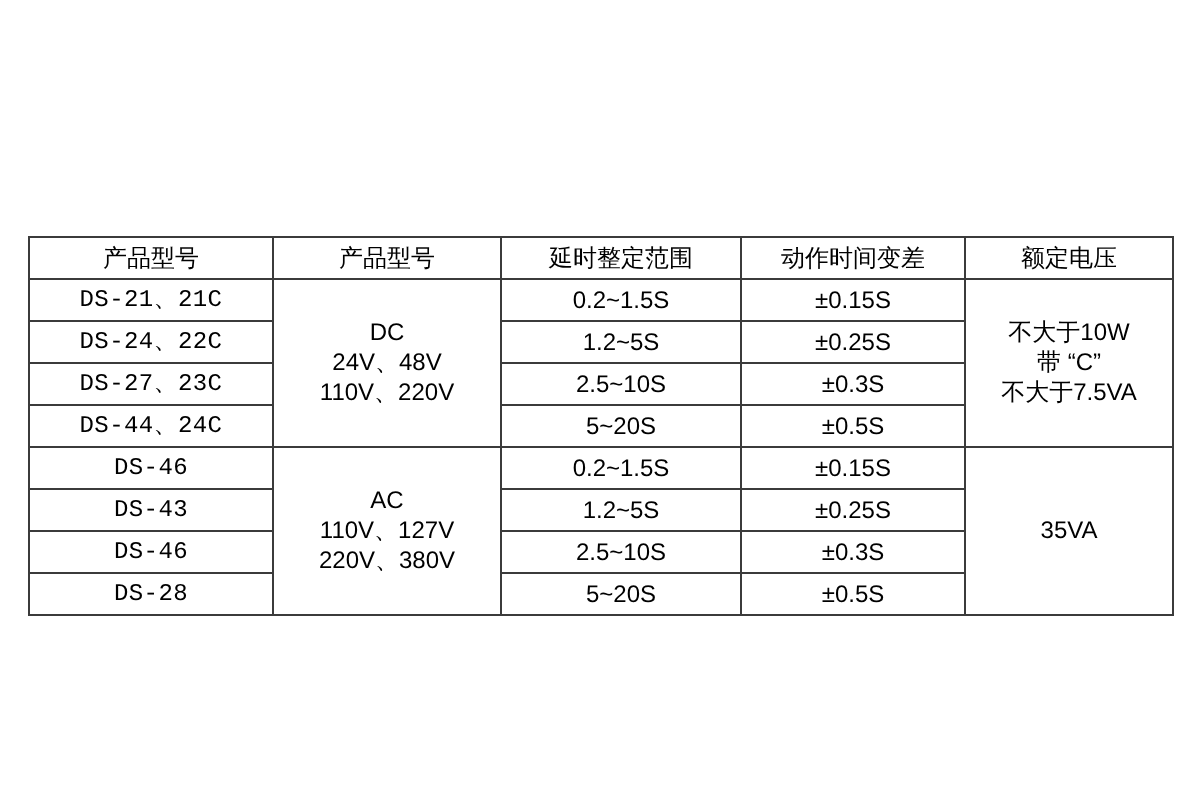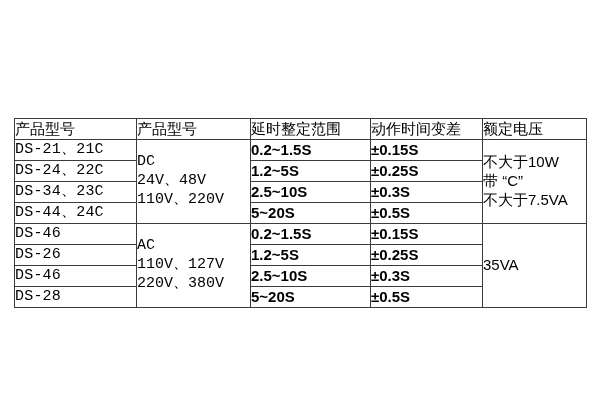--- a/index.html
+++ b/index.html
@@ -22,50 +22,48 @@
     top: 118px;
     width: 572px;
   }
   table.spec {
     border-collapse: collapse;
     width: 572px;
     table-layout: fixed;
   }
   table.spec td {
     border: 1px solid #3b3b3b;
-    text-align: left;
+    text-align: center;
     vertical-align: middle;
     color: #000000;
-    font-size: 15px;
+    font-size: 12px;
     line-height: 1.25;
     padding: 0;
     height: 20px;
     white-space: nowrap;
   }
   td.head {
     font-size: 11.5px;
     height: 22px;
   }
   td.model {
     font-size: 11.5px;
     letter-spacing: 0.2px;
     font-family: Liberation Mono, monospace;
   }
   td.volt {
     font-size: 11.5px;
     line-height: 1.45;
-    font-family: Liberation Mono, monospace;
   }
   td.power {
     font-size: 11.5px;
     line-height: 1.45;
   }
   td.range, td.dev {
     font-size: 11px;
-    font-weight: bold;
   }
   .col1 { width: 122px; }
   .col2 { width: 114px; }
   .col3 { width: 120px; }
   .col4 { width: 112px; }
   .col5 { width: 104px; }
 </style>
 </head>
 <body>
 
@@ -102,21 +100,21 @@
             <div>带 “C”</div>
             <div>不大于7.5VA</div>
           </td>
         </tr>
         <tr>
           <td class="model">DS-24、22C</td>
           <td class="range">1.2~5S</td>
           <td class="dev">±0.25S</td>
         </tr>
         <tr>
-          <td class="model">DS-34、23C</td>
+          <td class="model">DS-27、23C</td>
           <td class="range">2.5~10S</td>
           <td class="dev">±0.3S</td>
         </tr>
         <tr>
           <td class="model">DS-44、24C</td>
           <td class="range">5~20S</td>
           <td class="dev">±0.5S</td>
         </tr>
 
         <tr>
@@ -126,21 +124,21 @@
             <div>110V、127V</div>
             <div>220V、380V</div>
           </td>
           <td class="range">0.2~1.5S</td>
           <td class="dev">±0.15S</td>
           <td class="power" rowspan="4">
             <div>35VA</div>
           </td>
         </tr>
         <tr>
-          <td class="model">DS-26</td>
+          <td class="model">DS-43</td>
           <td class="range">1.2~5S</td>
           <td class="dev">±0.25S</td>
         </tr>
         <tr>
           <td class="model">DS-46</td>
           <td class="range">2.5~10S</td>
           <td class="dev">±0.3S</td>
         </tr>
         <tr>
           <td class="model">DS-28</td>

